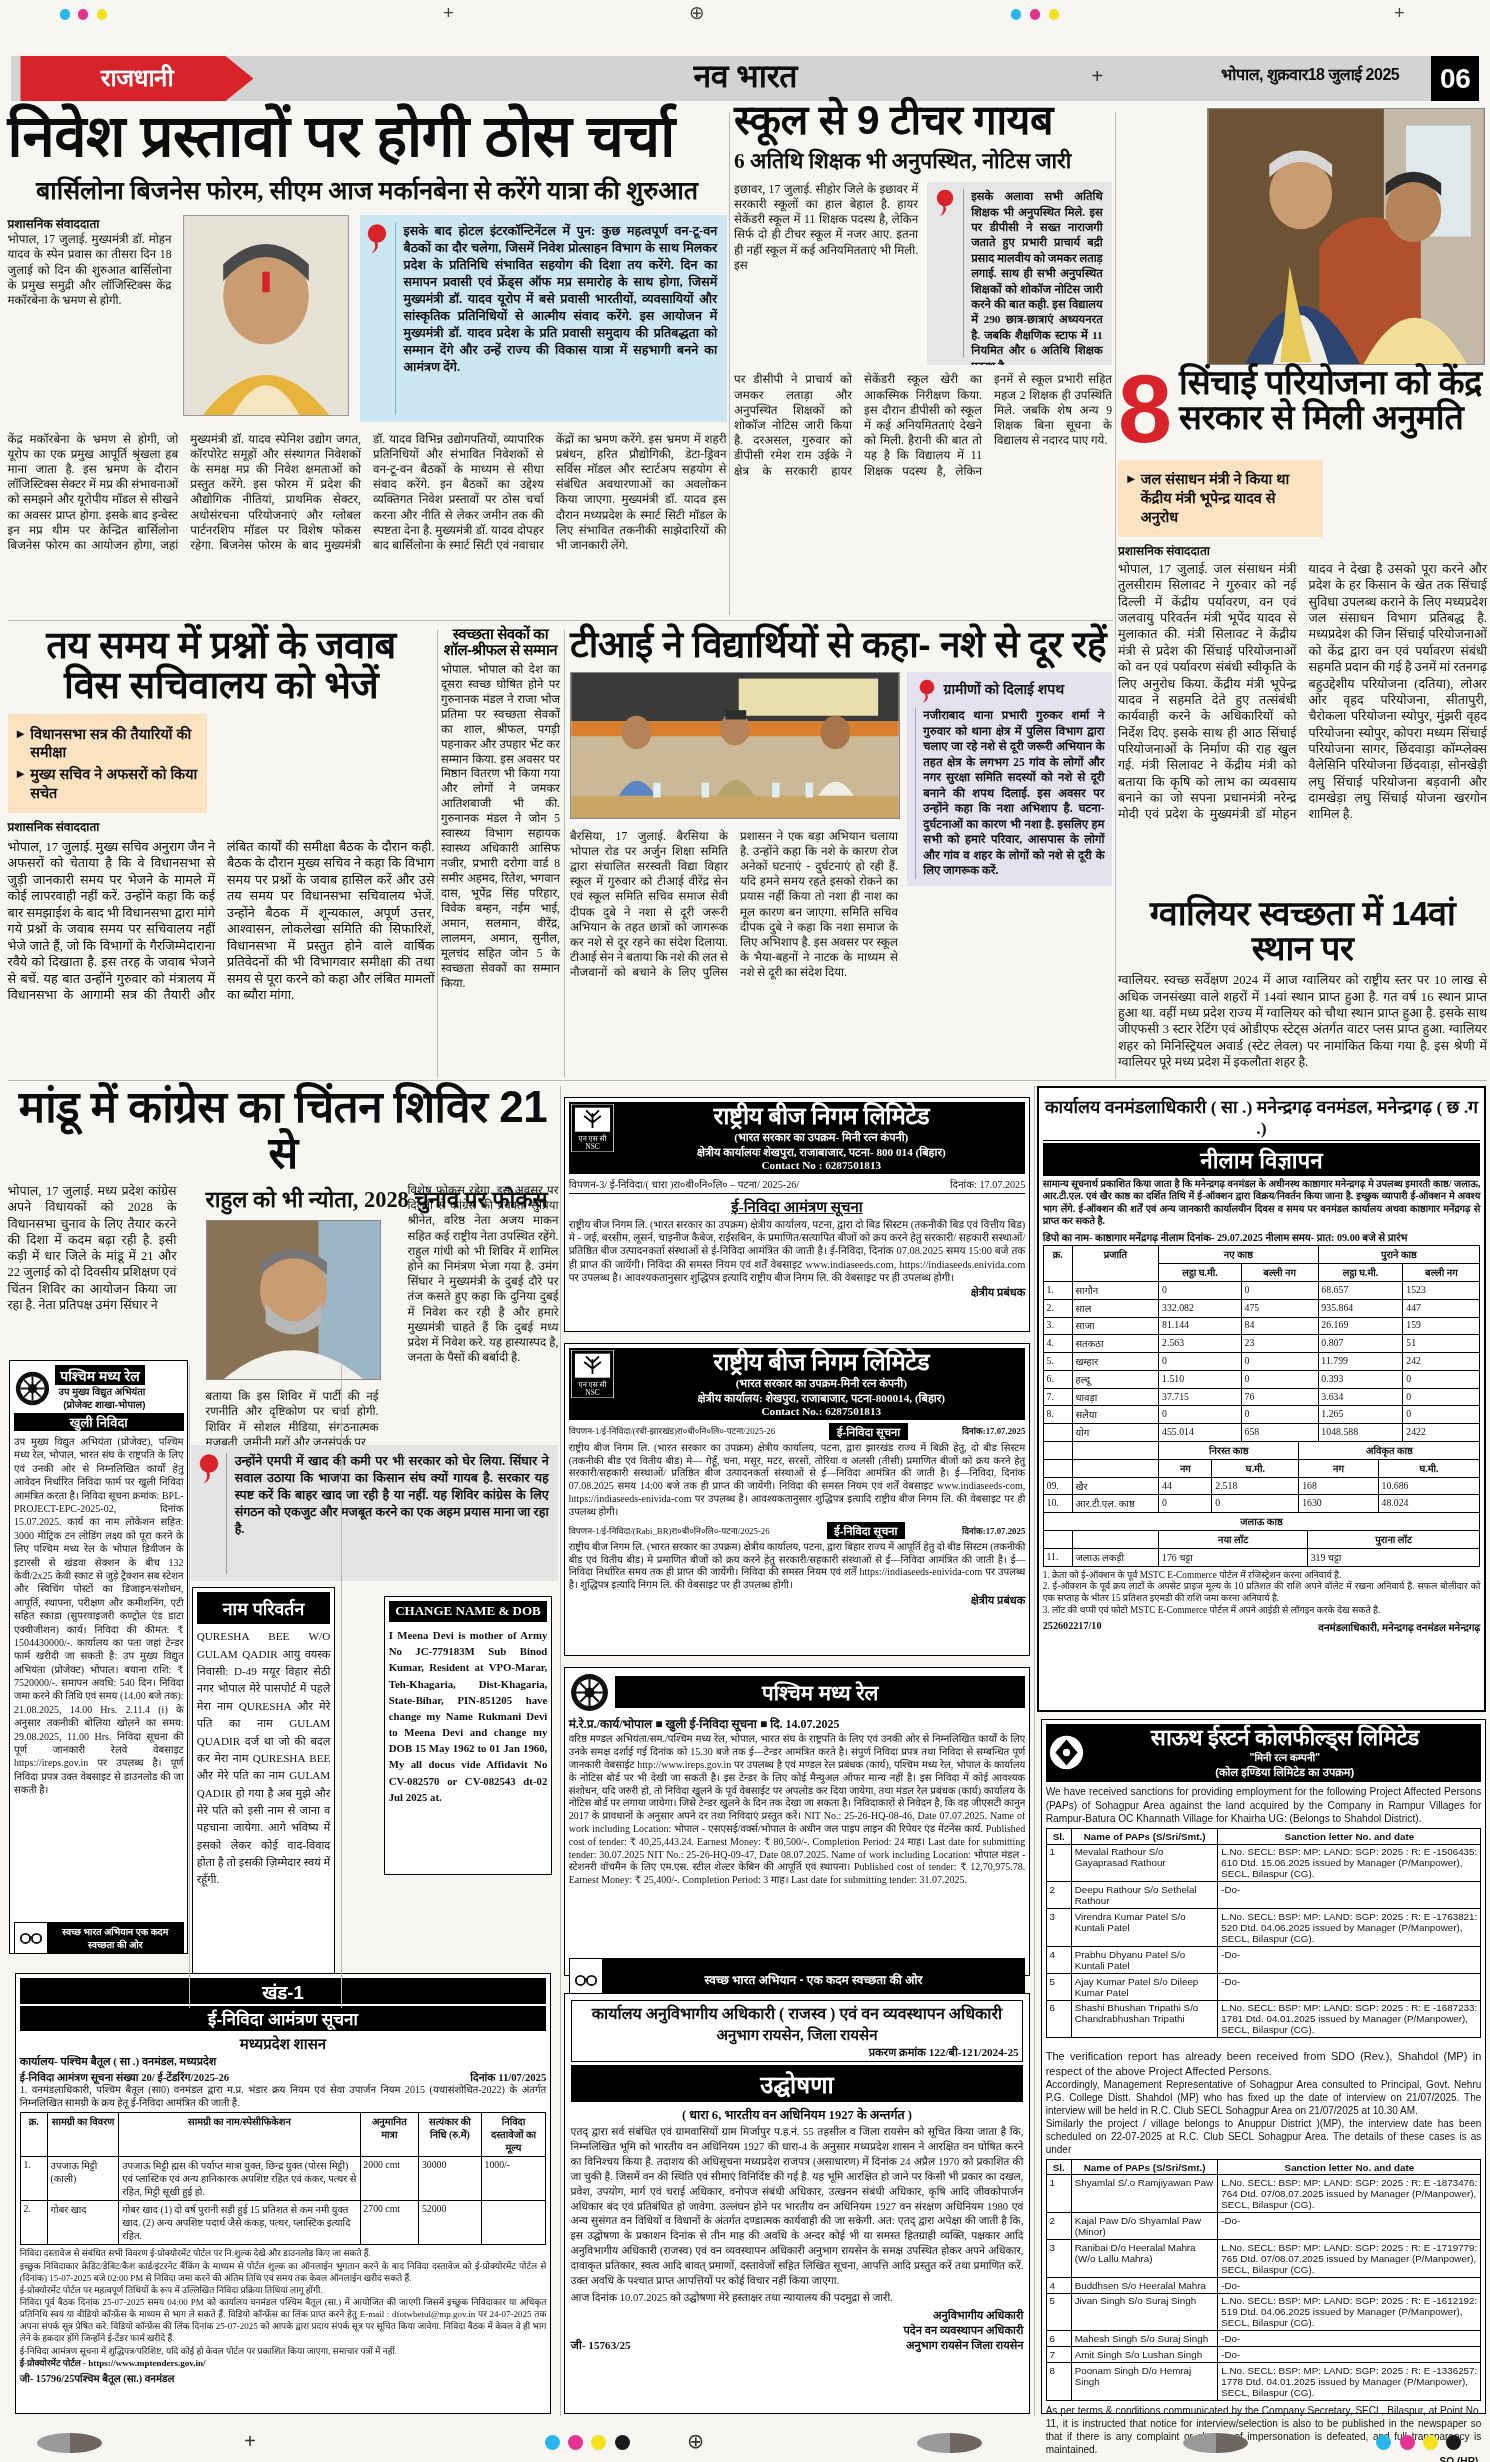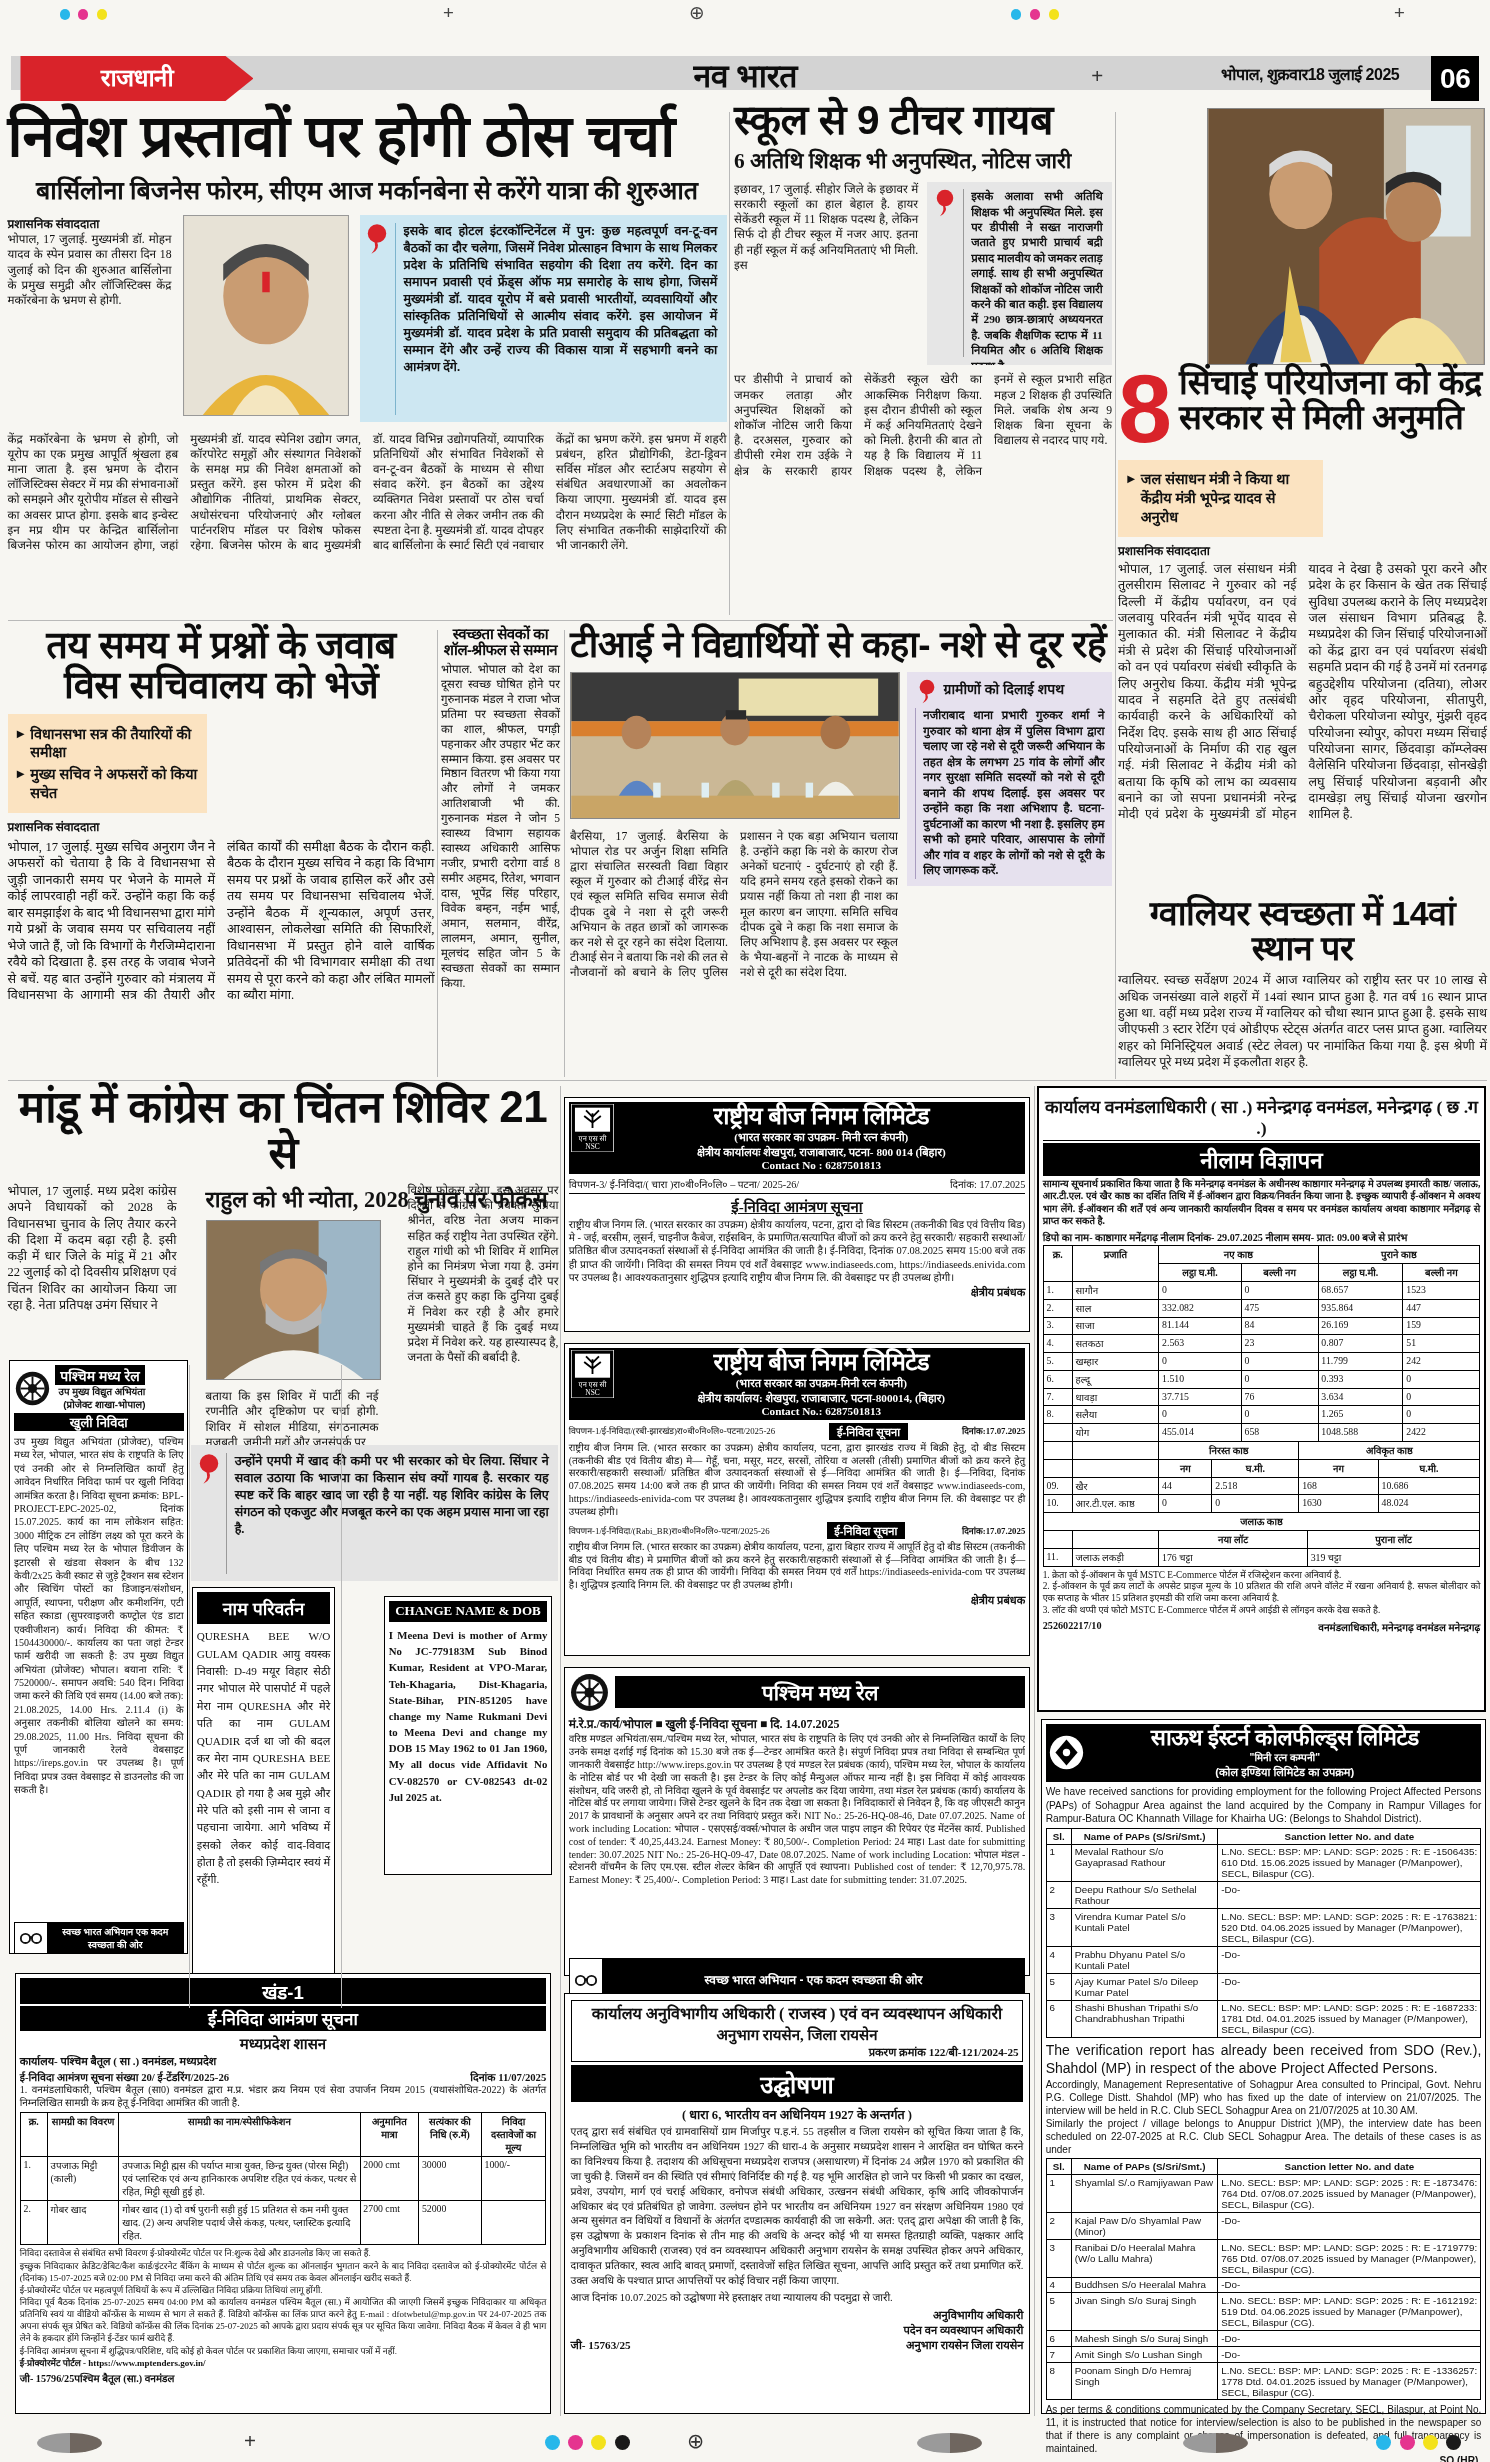--- a/index.html
+++ b/index.html
@@ -42,21 +42,21 @@
   <span class="dot" style="position:absolute;left:78px;top:7.5px;width:10.2px;height:10.2px;background:#e5348f"></span>
   <span class="dot" style="position:absolute;left:97px;top:7.5px;width:10.2px;height:10.2px;background:#f3e21c"></span>
   <span class="sans" style="position:absolute;left:443px;top:0;font-size:18.6px;color:#444">+</span>
   <span class="sans" style="position:absolute;left:689px;top:0;font-size:18.6px;color:#444">⊕</span>
   <span class="dot" style="position:absolute;left:1011px;top:7.5px;width:10.2px;height:10.2px;background:#27b7ea"></span>
   <span class="dot" style="position:absolute;left:1030px;top:7.5px;width:10.2px;height:10.2px;background:#e5348f"></span>
   <span class="dot" style="position:absolute;left:1049px;top:7.5px;width:10.2px;height:10.2px;background:#f3e21c"></span>
   <span class="sans" style="position:absolute;left:1394px;top:0;font-size:18.6px;color:#444">+</span>
 </div>
 
-<div class="abs" style="left:11.2px;top:56px;width:1468px;height:34px;background:#d3d3d3">
+<div class="abs" style="left:11.2px;top:56px;width:1468px;height:45px;background:#d3d3d3">
   <div class="abs" style="left:9.3px;top:0;width:233px;height:45px;background:#d9232a;clip-path:polygon(0 0,88% 0,100% 50%,88% 100%,0 100%);display:flex;align-items:center;justify-content:center">
     <span class="hl" style="color:#fff;font-size:24px">राजधानी</span>
   </div>
   <div class="abs hl" style="left:0;right:0;top:3.7px;text-align:center;font-size:32px">नव भारत</div>
   <span class="sans" style="position:absolute;left:1080px;top:7.5px;font-size:20.5px;color:#333">+</span>
   <div class="abs hl" style="left:1192px;top:11.2px;width:196px;text-align:right;font-size:16px">भोपाल, शुक्रवार18 जुलाई 2025</div>
   <div class="abs" style="right:0;top:0;width:48px;height:45px;background:#000;color:#fff;display:flex;align-items:center;justify-content:center">
     <span class="hl" style="font-size:28px;color:#fff">06</span>
   </div>
 </div>
@@ -645,21 +645,21 @@
           <td>Ajay Kumar Patel S/o Dileep Kumar Patel</td>
           <td>-Do-</td>
         </tr>
         <tr>
           <td>6</td>
           <td>Shashi Bhushan Tripathi S/o Chandrabhushan Tripathi</td>
           <td>L.No. SECL: BSP: MP: LAND: SGP: 2025 : R: E -1687233: 1781 Dtd. 04.01.2025 issued by Manager (P/Manpower), SECL, Bilaspur (CG).</td>
         </tr>
       </tbody>
   </table>
-  <p style="font-size:14px;line-height:1.3;text-align:justify;margin-top:3px">The verification report has already been received from SDO (Rev.), Shahdol (MP) in respect of the above Project Affected Persons.</p>
+  <p style="font-size:11px;line-height:1.3;text-align:justify;margin-top:11px">The verification report has already been received from SDO (Rev.), Shahdol (MP) in respect of the above Project Affected Persons.</p>
   <p style="font-size:10px;line-height:1.3;text-align:justify">Accordingly, Management Representative of Sohagpur Area consulted to Principal, Govt. Nehru P.G. College Distt. Shahdol (MP) who has fixed up the date of interview on 21/07/2025. The interview will be held in R.C. Club SECL Sohagpur Area on 21/07/2025 at 10.30 AM.</p>
   <p style="font-size:10px;line-height:1.3;text-align:justify">Similarly the project / village belongs to Anuppur District )(MP), the interview date has been scheduled on 22-07-2025 at R.C. Club SECL Sohagpur Area. The details of these cases is as under</p>
   <table style="margin-top:2.8px">
     <thead>
         <tr>
       <th style="width:18.6px">Sl.</th>
       <th style="width:140px">Name of PAPs (S/Sri/Smt.)</th>
       <th>Sanction letter No. and date</th>
     </tr>
       </thead>

